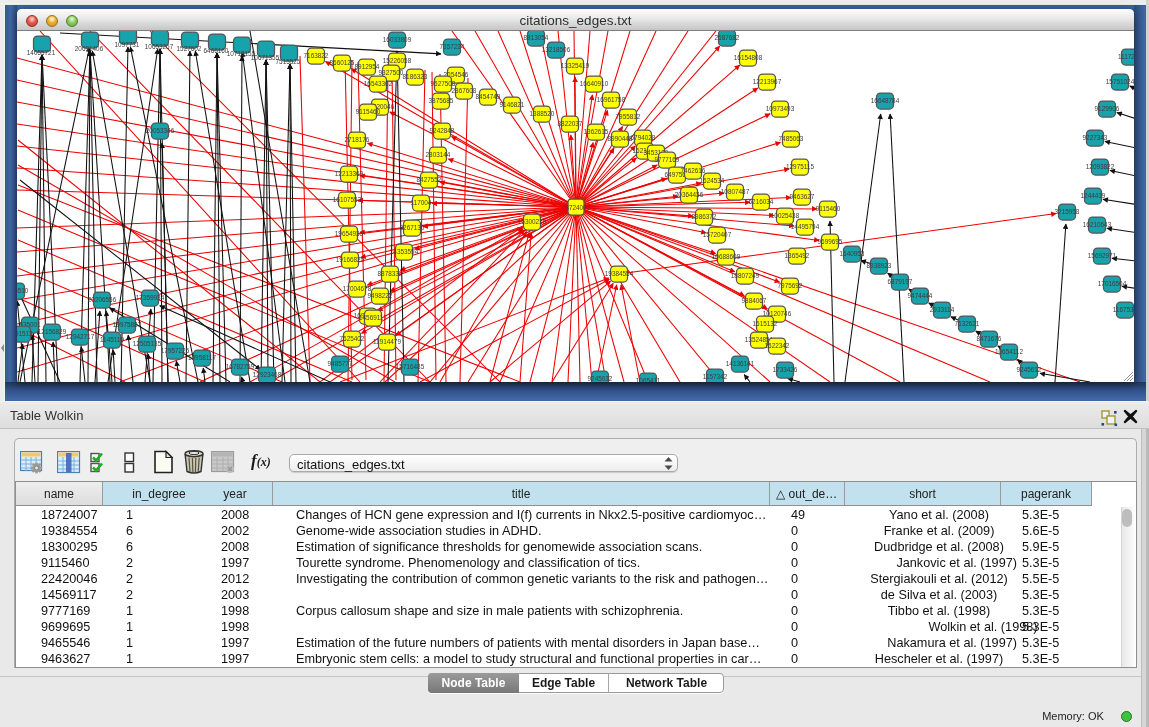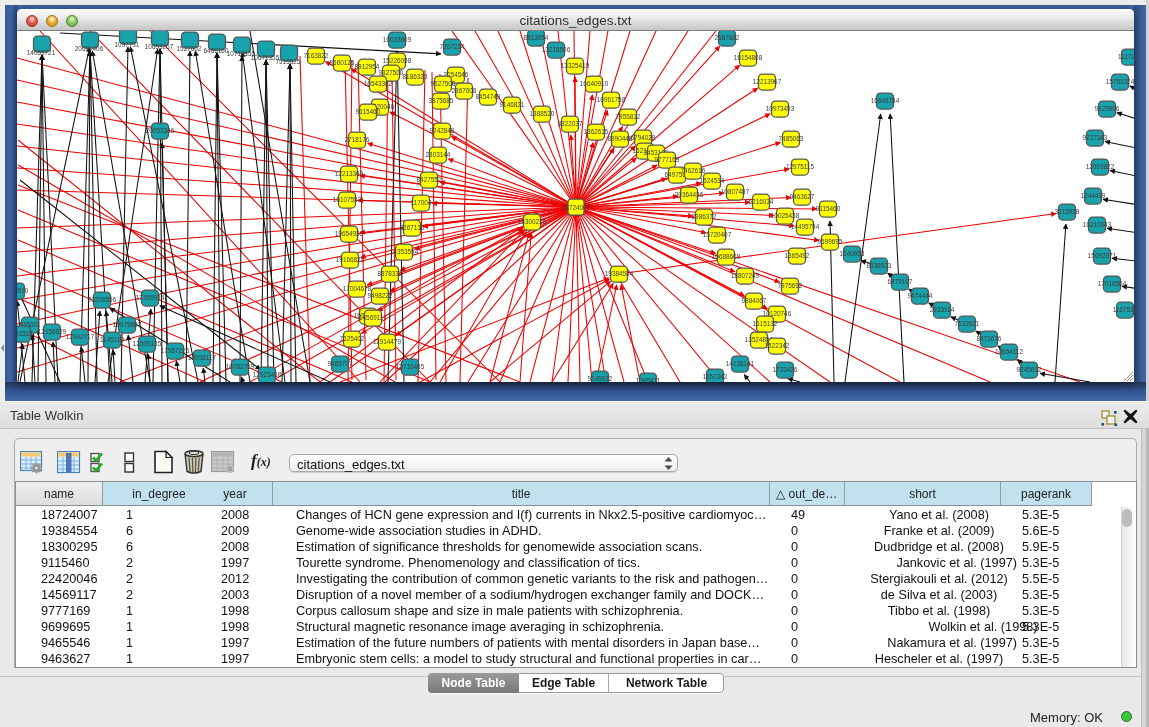--- a/index.html
+++ b/index.html
@@ -34,21 +34,21 @@
 .hgray {background:linear-gradient(180deg,#eee,#ddd)}
 .hblue {background:#c1e1ef}
 .row {position:absolute;left:16px;width:1100px;height:16px;font-size:12.7px;color:#111}
 .row span {position:absolute;top:0;line-height:16px;white-space:nowrap}
 #sb {left:1121px;top:507px;width:13px;height:160px;background:linear-gradient(90deg,#e8e8e8,#fafafa);border-left:1px solid #d4d4d4}
 #sbthumb {left:1122px;top:509px;width:10px;height:18px;background:#bdbdbd;border-radius:5px}
 #botline {left:0;top:676px;width:1149px;height:1px;background:#c4c4c4}
 #tabs {left:428px;top:673px;width:296px;height:20px;background:#fff;border:1px solid #9a9a9a;border-radius:4px;box-shadow:0 1px 0 rgba(255,255,255,.8)}
 #seg1 {left:428px;top:673px;width:91px;height:20px;border-radius:4px 0 0 4px;background:linear-gradient(180deg,#9a9a9a,#787878);color:#fff;text-align:center;line-height:20px;font-size:12px;font-weight:bold}
 .seg {top:673px;height:20px;text-align:center;line-height:20px;font-size:12px;font-weight:bold;color:#1a1a1a}
-#memtext {left:1030px;top:710px;width:86px;text-align:left;font-size:13px;color:#222}
+#memtext {left:1030px;top:710px;width:86px;text-align:center;font-size:11px;color:#222}
 #memdot {left:1121px;top:711px;width:11px;height:11px;border-radius:50%;background:#3cc53c;border:1px solid #2a6e2a}
 #rstrip2 {left:1141px;top:429px;width:8px;height:298px;background:#d6d6d6;border-left:1px solid #bdbdbd}
 #rstrip3 {left:1146px;top:429px;width:3px;height:298px;background:#b9b9b9}
 </style></head><body>
 <div class="abs" id="leftstrip"></div>
 <div class="abs" id="topstrip"></div>
 <svg class="abs" style="left:0;top:343px" width="5" height="10" viewBox="0 0 5 10">
     <path d="M4,1 L1,5 L4,9 z" fill="#8a8a8a"></path>
   </svg>
 <div class="abs" id="bluezone"></div>
@@ -667,21 +667,21 @@
     <span style="left:110px">1</span>
     <span style="left:205px">2008</span>
     <span style="left:280px">Changes of HCN gene expression and I(f) currents in Nkx2.5-positive cardiomyoc…</span>
     <span style="left:775px">49</span>
     <span style="left:845px;width:156px;text-align:center">Yano et al. (2008)</span>
     <span style="left:1006px">5.3E-5</span>
   </div>
 <div class="row" style="top:523px">
     <span style="left:25px">19384554</span>
     <span style="left:110px">6</span>
-    <span style="left:205px">2009</span>
+    <span style="left:205px">2002</span>
     <span style="left:280px">Genome-wide association studies in ADHD.</span>
     <span style="left:775px">0</span>
     <span style="left:845px;width:156px;text-align:center">Franke et al. (2009)</span>
     <span style="left:1006px">5.6E-5</span>
   </div>
 <div class="row" style="top:539px">
     <span style="left:25px">18300295</span>
     <span style="left:110px">6</span>
     <span style="left:205px">2008</span>
     <span style="left:280px">Estimation of significance thresholds for genomewide association scans.</span>
@@ -704,39 +704,37 @@
     <span style="left:205px">2012</span>
     <span style="left:280px">Investigating the contribution of common genetic variants to the risk and pathogen…</span>
     <span style="left:775px">0</span>
     <span style="left:845px;width:156px;text-align:center">Stergiakouli et al. (2012)</span>
     <span style="left:1006px">5.5E-5</span>
   </div>
 <div class="row" style="top:587px">
     <span style="left:25px">14569117</span>
     <span style="left:110px">2</span>
     <span style="left:205px">2003</span>
-    <span style="left:280px">Disruption of a novel member of a sodium/hydrogen exchanger family and DOCK…</span>
     <span style="left:775px">0</span>
     <span style="left:845px;width:156px;text-align:center">de Silva et al. (2003)</span>
     <span style="left:1006px">5.3E-5</span>
   </div>
 <div class="row" style="top:603px">
     <span style="left:25px">9777169</span>
     <span style="left:110px">1</span>
     <span style="left:205px">1998</span>
     <span style="left:280px">Corpus callosum shape and size in male patients with schizophrenia.</span>
     <span style="left:775px">0</span>
     <span style="left:845px;width:156px;text-align:center">Tibbo et al. (1998)</span>
     <span style="left:1006px">5.3E-5</span>
   </div>
 <div class="row" style="top:619px">
     <span style="left:25px">9699695</span>
     <span style="left:110px">1</span>
     <span style="left:205px">1998</span>
-    <span style="left:280px">Structural magnetic resonance image averaging in schizophrenia.</span>
     <span style="left:775px">0</span>
     <span style="left:889px;width:156px;text-align:center">Wolkin et al. (1998)</span>
     <span style="left:1006px">5.3E-5</span>
   </div>
 <div class="row" style="top:635px">
     <span style="left:25px">9465546</span>
     <span style="left:110px">1</span>
     <span style="left:205px">1997</span>
     <span style="left:280px">Estimation of the future numbers of patients with mental disorders in Japan base…</span>
     <span style="left:775px">0</span>

